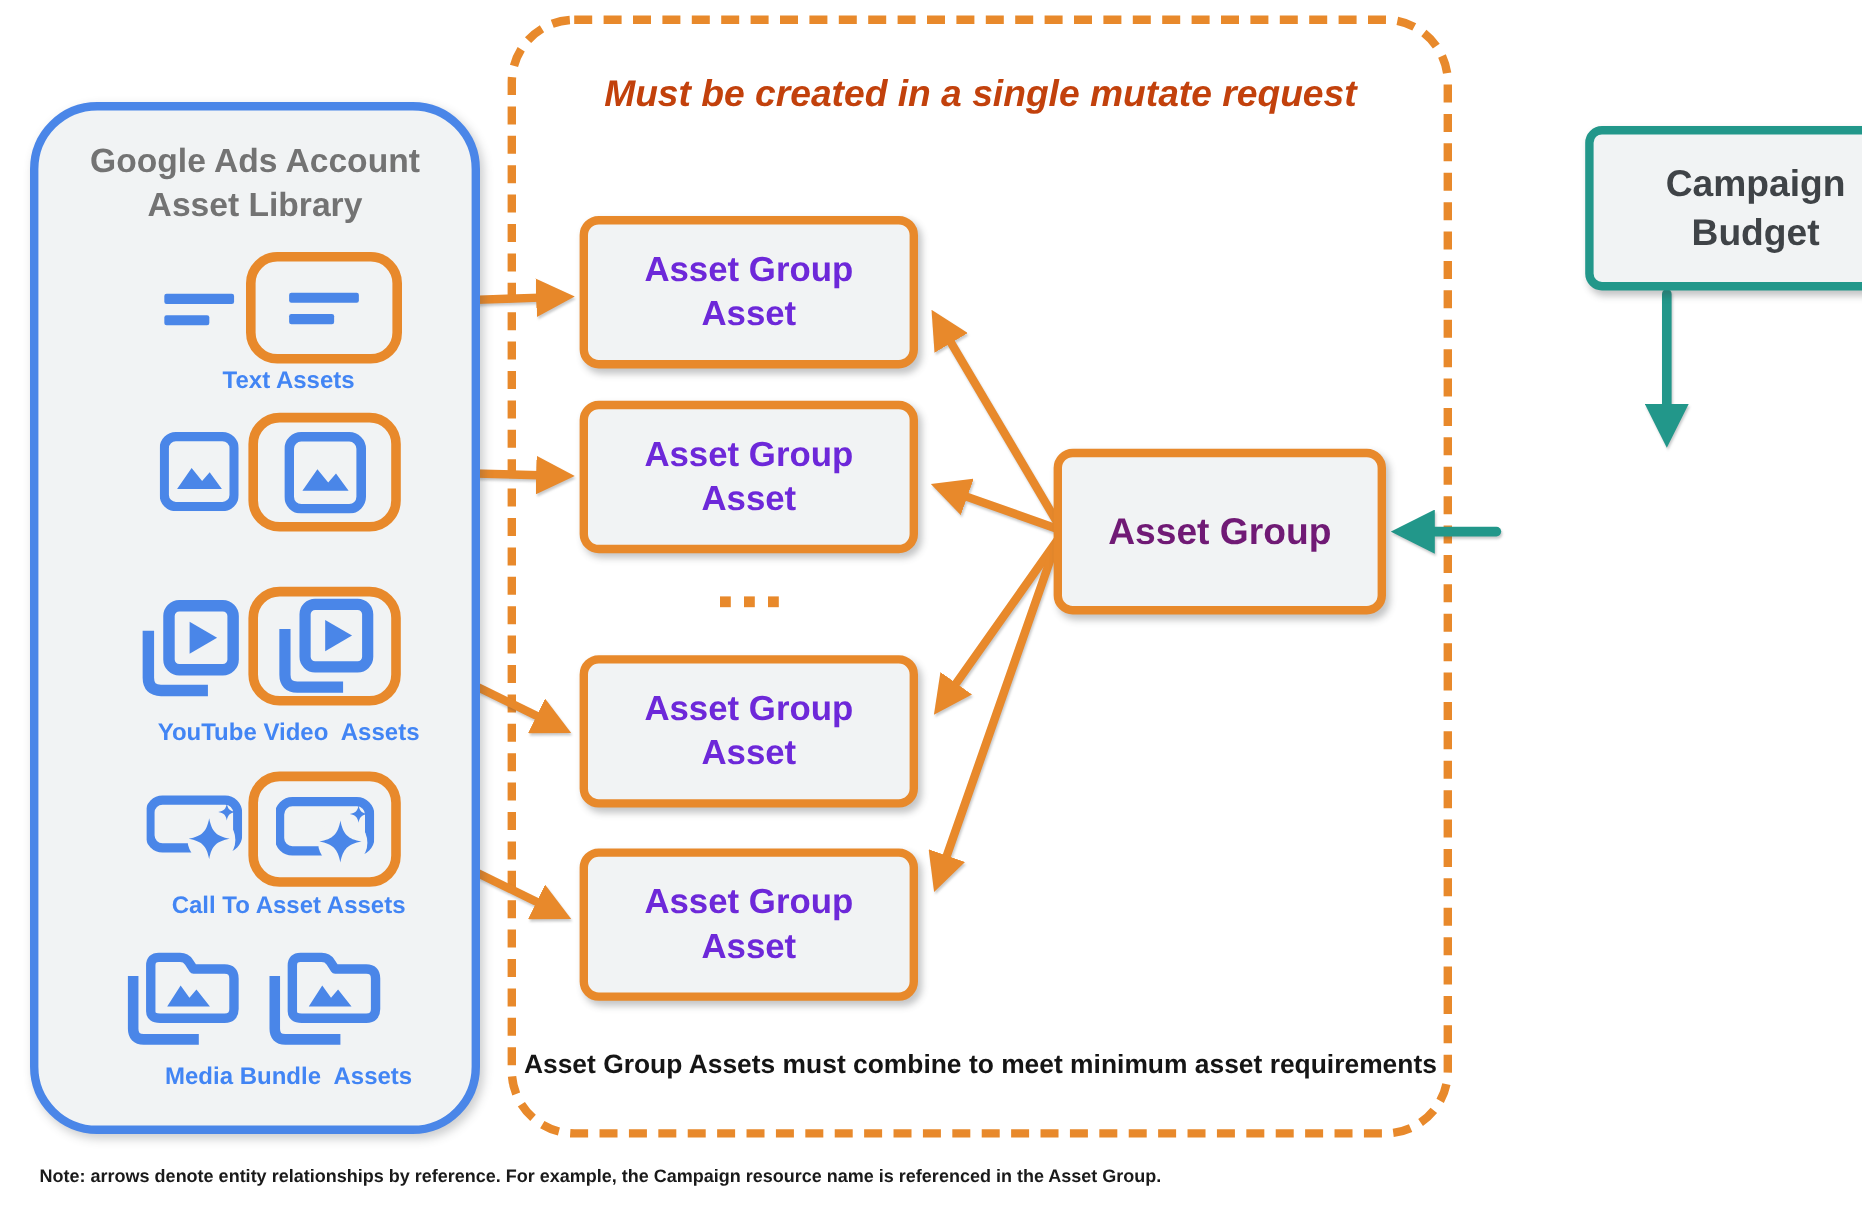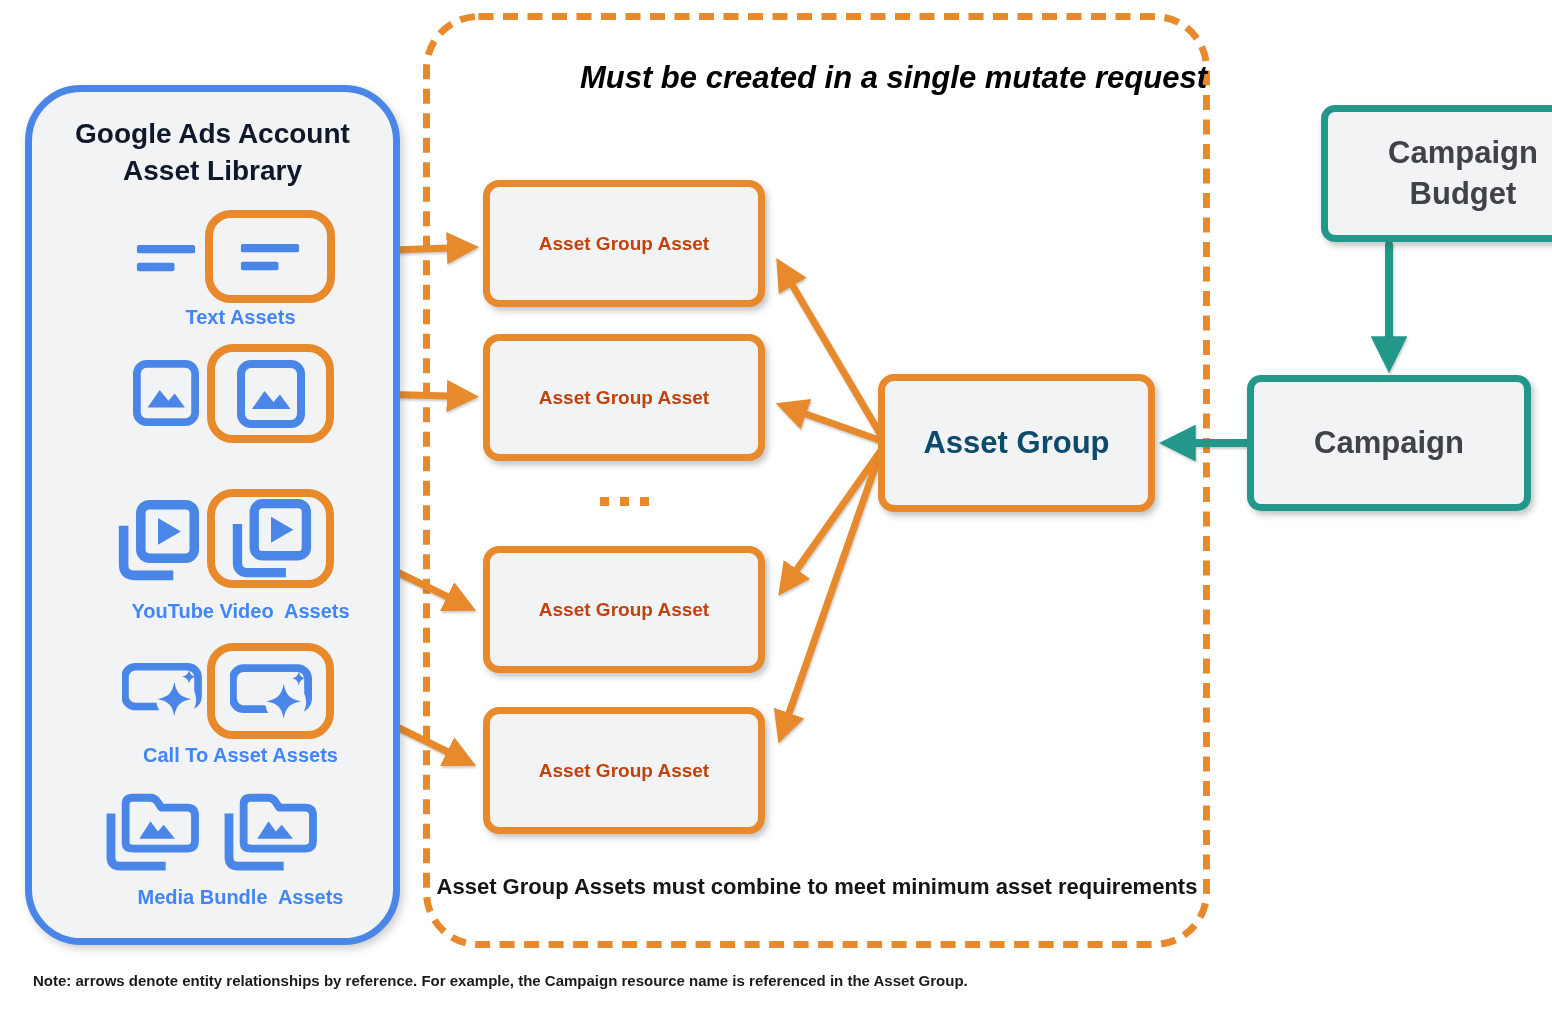--- a/index.html
+++ b/index.html
@@ -3,43 +3,43 @@
 <meta charset="utf-8">
 <style>
   html,body{margin:0;padding:0;background:#ffffff;}
   body{font-family:"Liberation Sans","DejaVu Sans",sans-serif;}
   #canvas{position:relative;width:1552px;height:1017px;background:#ffffff;overflow:hidden;}
 
   
   .node{position:absolute;box-sizing:border-box;display:flex;align-items:center;justify-content:center;
         text-align:center;background:#F1F3F4;font-weight:bold;
         box-shadow:3px 4px 6px rgba(60,64,67,.30);}
-  .node-orange{border:7px solid #E8892B;border-radius:16px;color:#c2410c;font-size:19px;line-height:1.25;}
+  .node-orange{border:7px solid #E8892B;border-radius:16px;color:#6d28d9;font-size:29px;line-height:1.25;}
   .node-orange .wrap{display:inline-block;max-width:190px;}
   .node-teal{border:7px solid #22978A;border-radius:14px;color:#3F4347;font-size:31px;line-height:1.3;}
   .node-teal .wrap{display:inline-block;max-width:230px;}
-  #asset-group-box{font-size:31px;color:#0c4a6e;text-align:right;}
+  #asset-group-box{font-size:31px;color:#701a75;text-align:right;}
 
   
   #library-panel{position:absolute;left:25px;top:85px;width:375px;height:860px;box-sizing:border-box;
         background:#F1F3F4;border:7px solid #4A86E8;border-radius:56px;
         box-shadow:3px 4px 8px rgba(60,64,67,.25);}
   #library-title{position:absolute;left:25px;top:115px;width:375px;text-align:center;
-        font-size:28px;font-weight:bold;color:#0f172a;line-height:37px;}
+        font-size:28px;font-weight:bold;color:#737373;line-height:37px;}
   #library-title span{display:block;}
   .lib-label{position:absolute;left:25px;width:375px;text-align:center;font-size:20px;font-weight:bold;
         color:#4285F4;white-space:pre;padding-left:28px;}
   .icon{color:#4A86E8;display:block;}
   .hl-box{position:absolute;box-sizing:border-box;border:8px solid #E8892B;border-radius:26px;
         display:flex;align-items:center;justify-content:center;background:transparent;}
   .abs{position:absolute;}
 
   
-  #mutate-title{position:absolute;left:427px;top:54px;width:780px;text-align:right;
-        font-size:31px;line-height:47px;font-weight:bold;font-style:italic;color:#000000;}
+  #mutate-title{position:absolute;left:427px;top:54px;width:780px;text-align:center;
+        font-size:31px;line-height:47px;font-weight:bold;font-style:italic;color:#c2410c;}
   #mutate-title span{display:block;}
   #mutate-footnote{position:absolute;left:427px;top:874px;width:780px;text-align:center;
         font-size:22px;font-weight:bold;color:#151515;}
   #ellipsis{position:absolute;left:483px;top:497px;width:282px;display:flex;gap:11px;
         align-items:center;justify-content:center;}
   #ellipsis .sq{width:9px;height:9px;background:#E8892B;}
 
   #bottom-note{position:absolute;left:33px;top:972px;width:1500px;font-size:15px;font-weight:bold;color:#1a1a1a;}
 
   #connections{position:absolute;left:0;top:0;}
@@ -189,19 +189,16 @@
   <div id="mutate-footnote">Asset Group Assets must combine to meet minimum asset requirements</div>
 
   <div class="node node-orange" id="asset-group-box" style="left:878px;top:374px;width:277px;height:138px">
     <span>Asset Group</span>
   </div>
 
   <div class="node node-teal" style="left:1321px;top:105px;width:284px;height:137px">
     <span class="wrap">Campaign Budget</span>
   </div>
 
-  <div class="node node-teal" style="left:1247px;top:375px;width:284px;height:136px">
-    <span>Campaign</span>
-  </div>
 
   <div id="bottom-note">Note: arrows denote entity relationships by reference. For example, the Campaign resource name is referenced in the Asset Group.</div>
 
 </div>
 
 </body></html>

